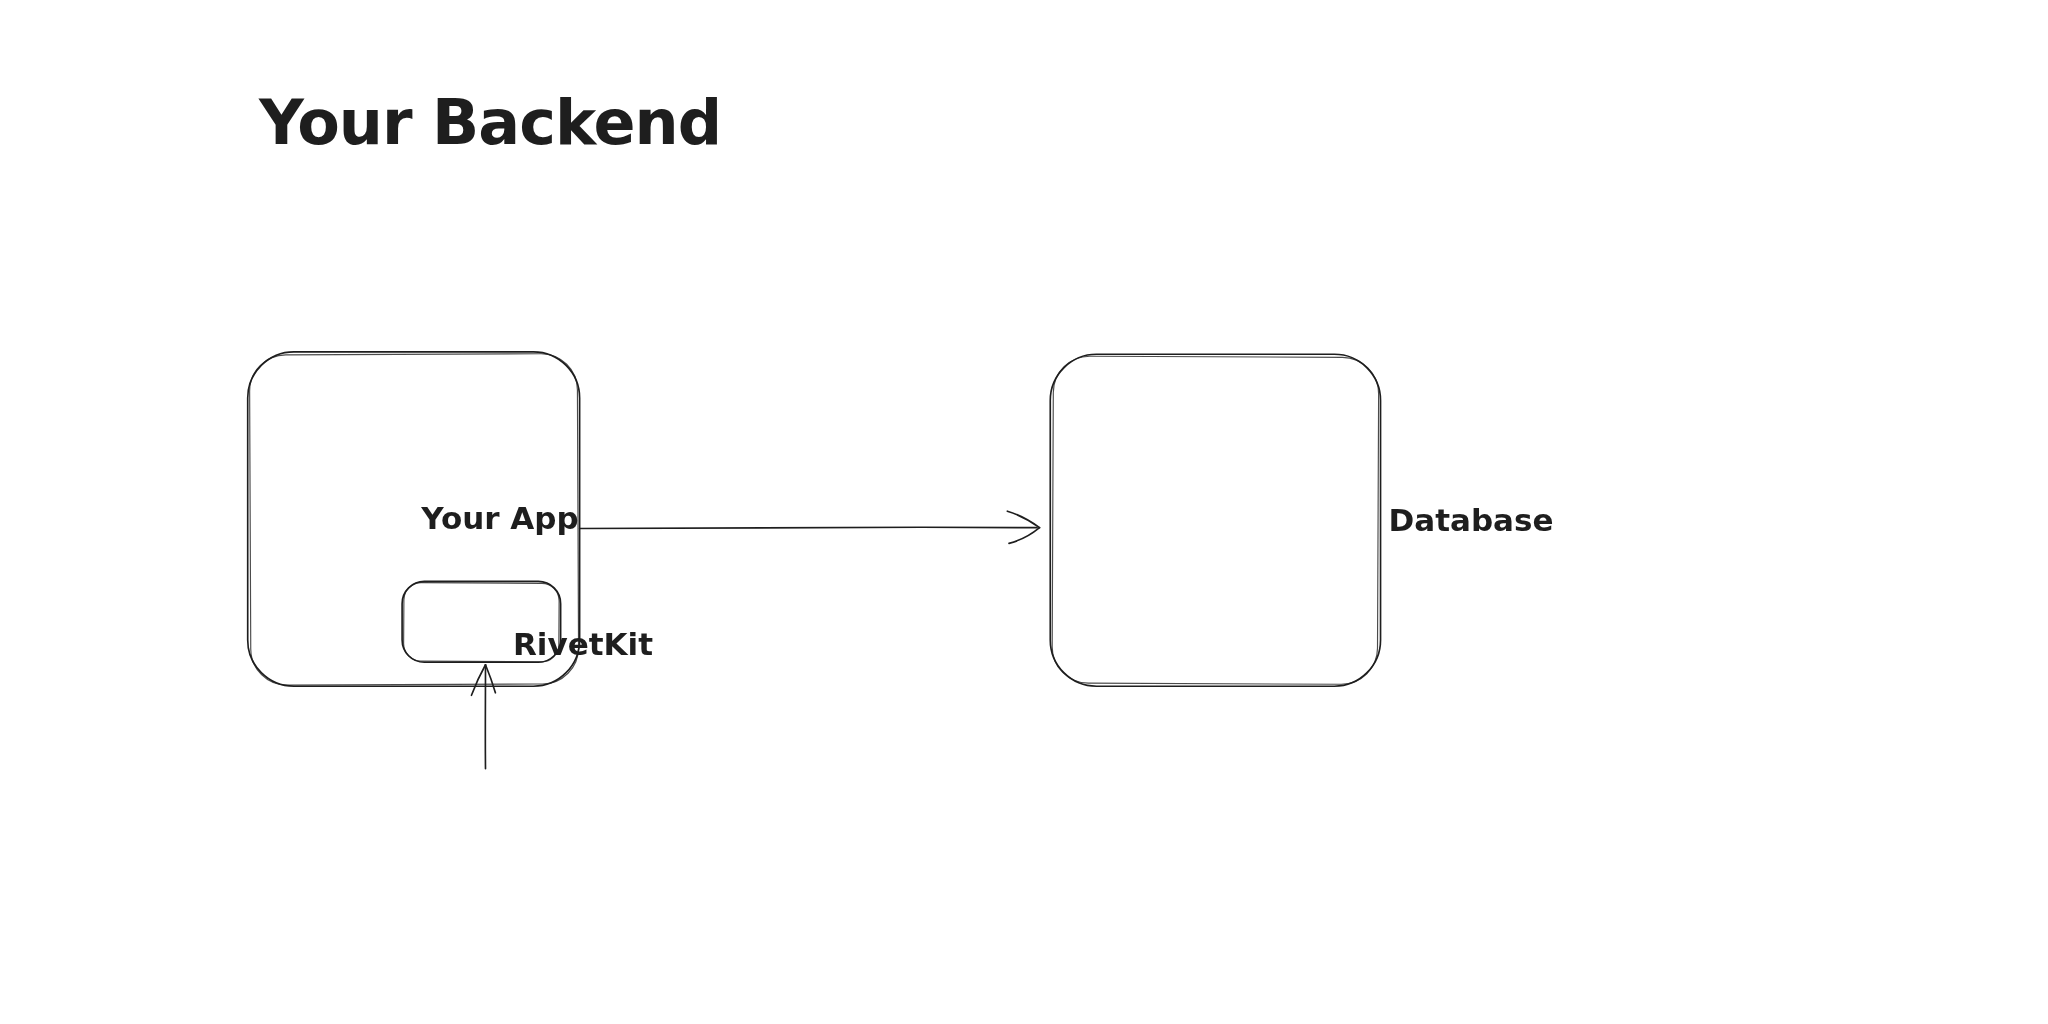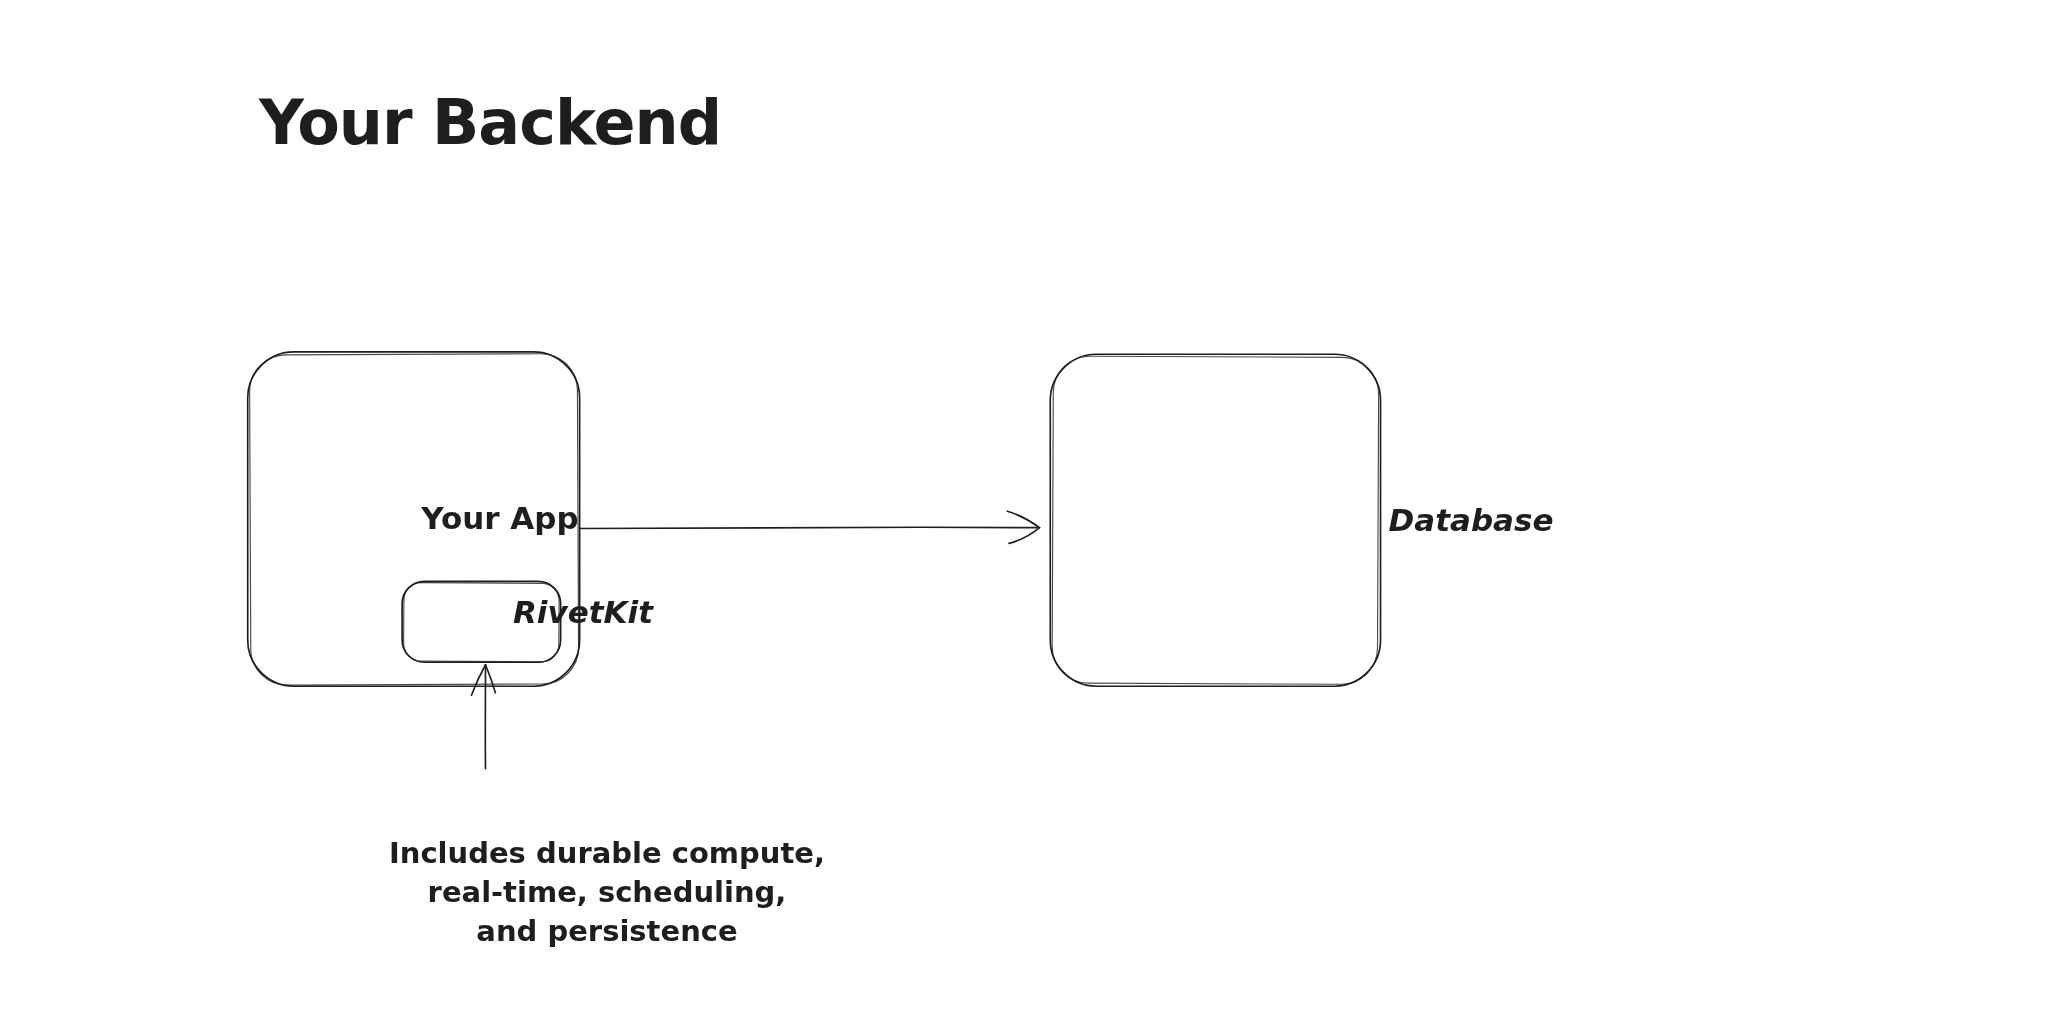--- a/index.html
+++ b/index.html
@@ -99,23 +99,18 @@
       <path class="sk" d="M588,697 Q578,715 571,734"></path>
       <path class="sk" d="M588,697 Q595,714 600,731"></path>
     </g>
   </svg>
 
   <div class="label title" style="left:490px; top:122px;">Your Backend</div>
 
 
   <div class="label node-label" style="left:500px; top:518px;">Your App</div>
 
-  <div class="label node-label" style="left:583px; top:612px;font-style:italic;">RivetKit</div>
+  <div class="label node-label" style="left:583px; top:644px;">RivetKit</div>
 
-  <div class="label node-label" style="left:1471px; top:520px;font-style:italic;">Database</div>
+  <div class="label node-label" style="left:1471px; top:520px;">Database</div>
 
-  <div class="annotation">
-    <div>Includes durable compute,</div>
-    <div>real-time, scheduling,</div>
-    <div>and persistence</div>
-  </div>
 
 </div>
 
 </body></html>

